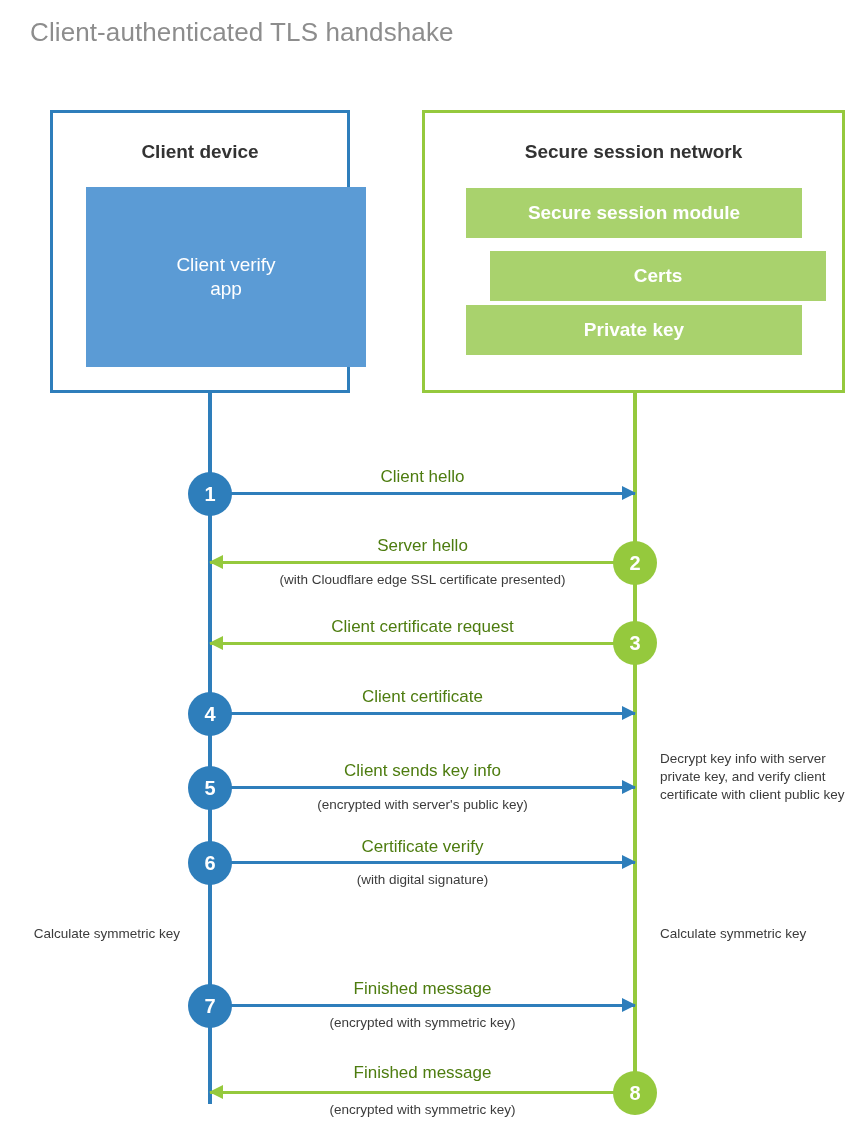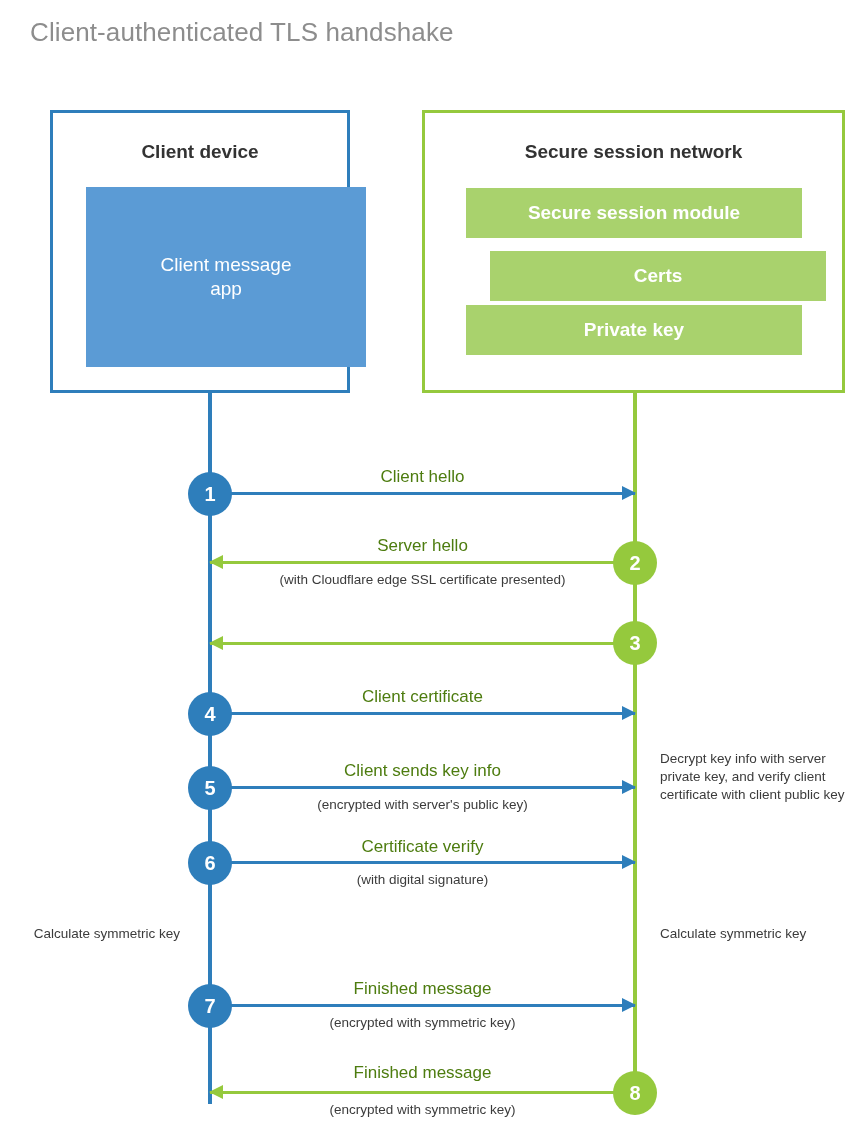--- a/index.html
+++ b/index.html
@@ -182,21 +182,21 @@
 </head>
 <body>
 
 <div id="canvas">
 
   <div class="page-title">Client-authenticated TLS handshake</div>
 
   <div class="party-box client">
     <div class="party-title">Client device</div>
     <div class="client-app">
-      <span><span>Client message</span><br><span>app</span></span>
+      <span><span>Client verify</span><br><span>app</span></span>
     </div>
   </div>
 
   <div class="party-box server">
     <div class="party-title">Secure session network</div>
     <div class="server-bar b0">
       <span>Secure session module</span>
     </div>
     <div class="server-bar b1">
       <span>Certs</span>
@@ -215,20 +215,21 @@
   </div>
   <div class="step-circle blue" style="top:472px">1</div>
 
   <div class="msg-label" style="top:536px">Server hello</div>
   <div class="msg-line to-client" style="top:561px">
     <span class="arrow-head left"></span>
   </div>
   <div class="msg-sub" style="top:572px">(with Cloudflare edge SSL certificate presented)</div>
   <div class="step-circle green" style="top:541px">2</div>
 
+  <div class="msg-label" style="top:617px">Client certificate request</div>
   <div class="msg-line to-client" style="top:642px">
     <span class="arrow-head left"></span>
   </div>
   <div class="step-circle green" style="top:621px">3</div>
 
   <div class="msg-label" style="top:687px">Client certificate</div>
   <div class="msg-line to-server" style="top:712px">
     <span class="arrow-head right"></span>
   </div>
   <div class="step-circle blue" style="top:692px">4</div>

